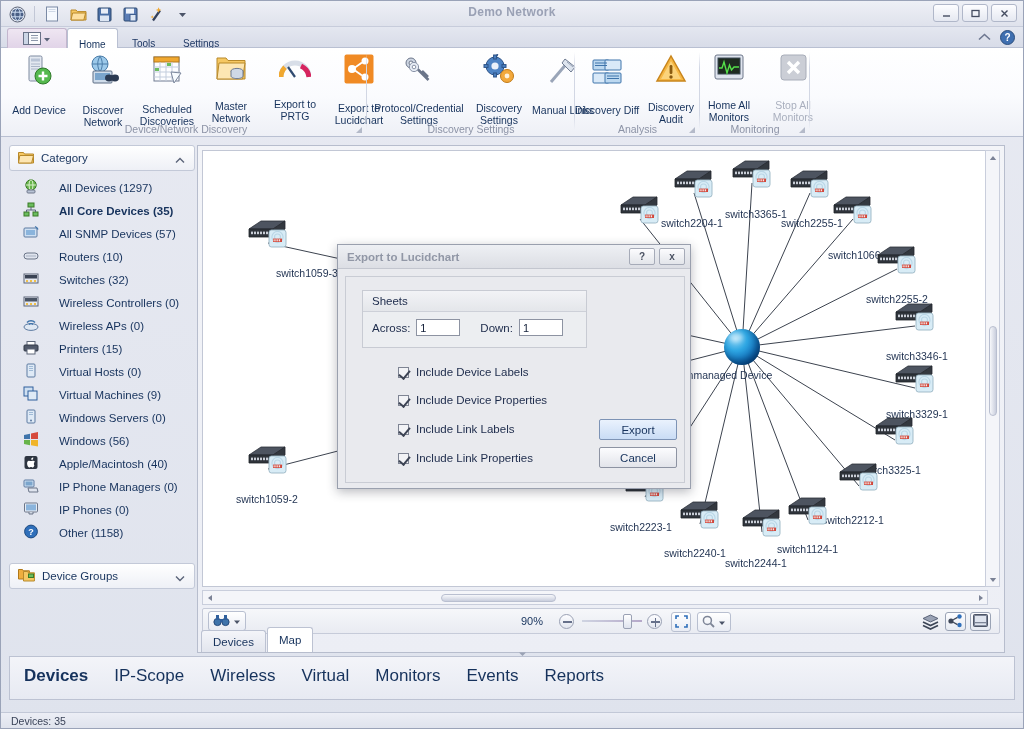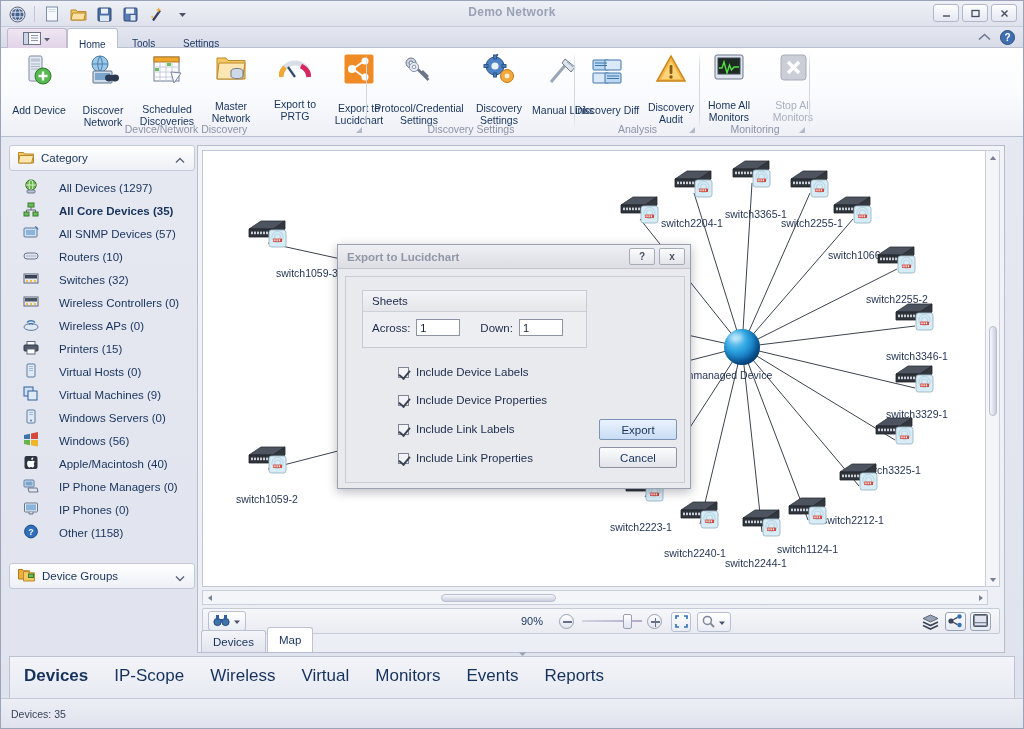--- a/index.html
+++ b/index.html
@@ -191,21 +191,21 @@
     background:linear-gradient(#f3f4f9,#e7eaf2);
     border:1px solid #bcc2d2;
   }
   .navbar .items { position:absolute; left:14px; top:9px; display:flex; gap:26px; align-items:baseline; }
   .navitem { font-size:17px; color:#16325c; }
   .navitem.active { font-weight:bold; }
   .navgrip { position:absolute; left:506px; top:-9px; }
 
   
   .statusbar {
-    position:absolute; left:0; bottom:0; width:1022px; height:30px;
+    position:absolute; left:0; bottom:0; width:1022px; height:16px;
     background:linear-gradient(#eceef5,#dfe3ed);
     border-top:1px solid #c2c8d7;
     display:flex; align-items:center; padding-left:10px;
     font-size:10.5px; color:#3a4358;
   }
 
   
   .dialog {
     position:absolute; left:336px; top:243px; width:354px; height:245px;
     background:#e9eaee;

